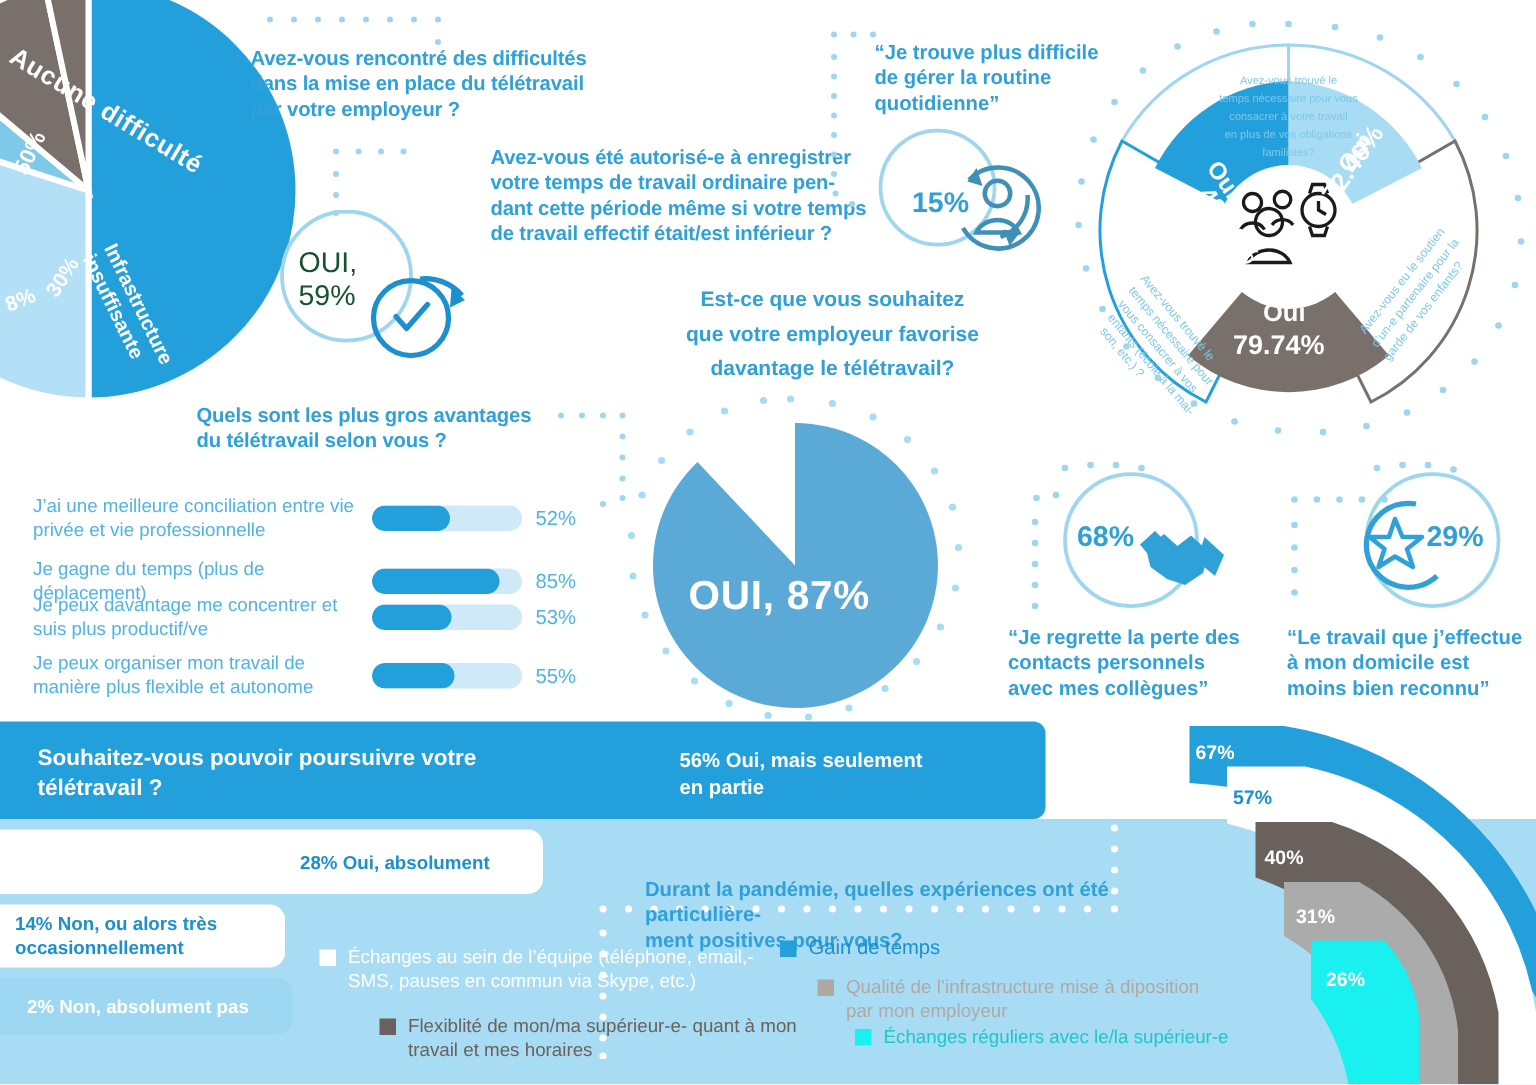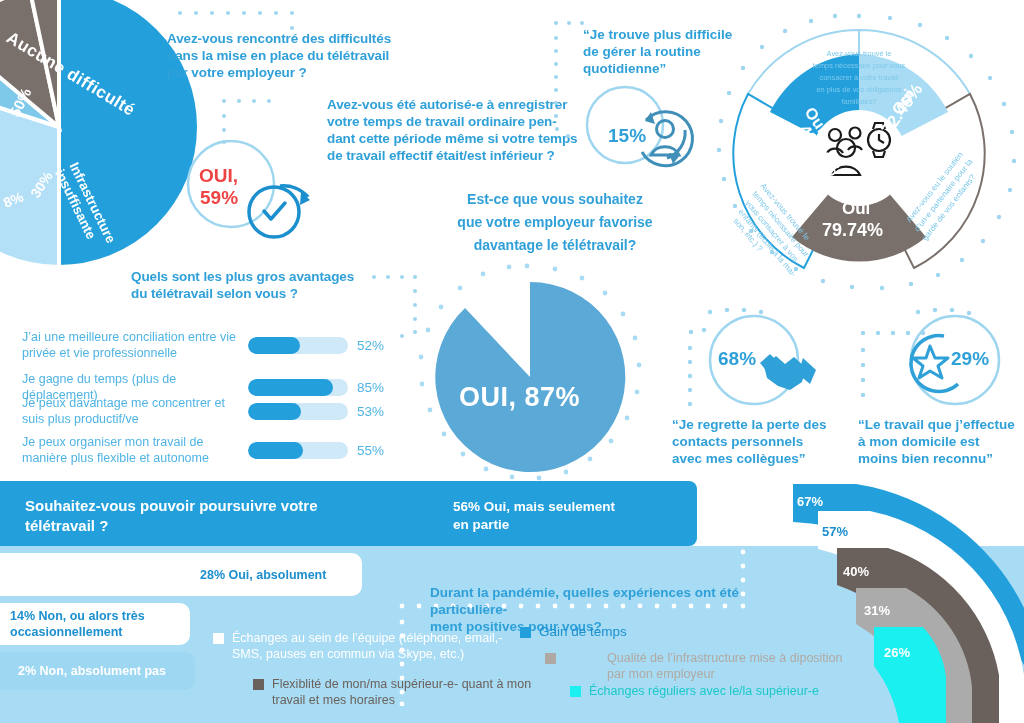--- a/index.html
+++ b/index.html
@@ -123,21 +123,21 @@
     </g>
   </svg>
 
   <svg class="abs" style="left:182px;top:140px;width:145px;height:100px;">
     <circle cx="49" cy="44" r="43" fill="none" stroke="#9FD6EF" stroke-width="2.5"></circle>
     <circle cx="92" cy="72" r="25" fill="none" stroke="#1C8FCE" stroke-width="3.5"></circle>
     <path d="M82,71 L89,79 L103,63" fill="none" stroke="#1C8FCE" stroke-width="3.5" stroke-linecap="round" stroke-linejoin="round"></path>
     <path d="M98,46 A32,32 0 0,1 126,57" fill="none" stroke="#1C8FCE" stroke-width="3.5"></path>
     <path d="M119,52 L128,60 L118,65 Z" fill="#1C8FCE"></path>
   </svg>
-  <div class="abs" style="left:199px;top:165px;color:#ef4444;font-weight:bold;font-size:19px;line-height:22px;text-align:right;">
+  <div class="abs" style="left:199px;top:165px;color:#14532d;font-weight:normal;font-size:19px;line-height:22px;">
     <div>OUI,</div>
     <div>59%</div>
   </div>
 
   <div class="abs quote" style="left:583px;top:26px;width:190px;">
     <div>“Je trouve plus difficile</div>
     <div>de gérer la routine</div>
     <div>quotidienne”</div>
   </div>
   <svg class="abs" style="left:548px;top:18px;width:40px;height:130px;">
@@ -504,21 +504,21 @@
     </div>
   </div>
 
   <div class="legrow" style="left:520px;top:624px;width:250px;">
     <div class="legsw" style="background:#23A0DC;"></div>
     <div class="legtxt" style="color:#1C8FCE;font-size:13.5px;">Gain de temps</div>
   </div>
 
   <div class="legrow" style="left:545px;top:650px;width:300px;">
     <div class="legsw" style="background:#B0A9A3;"></div>
-    <div class="legtxt" style="color:#B0A9A3;margin-left:43px;">
+    <div class="legtxt" style="color:#B0A9A3;">
       <div>Qualité de l’infrastructure mise à diposition</div>
       <div>par mon employeur</div>
     </div>
   </div>
 
   <div class="legrow" style="left:570px;top:683px;width:320px;">
     <div class="legsw" style="background:#1AF0F0;"></div>
     <div class="legtxt" style="color:#1AC8C8;">Échanges réguliers avec le/la supérieur-e</div>
   </div>
 

